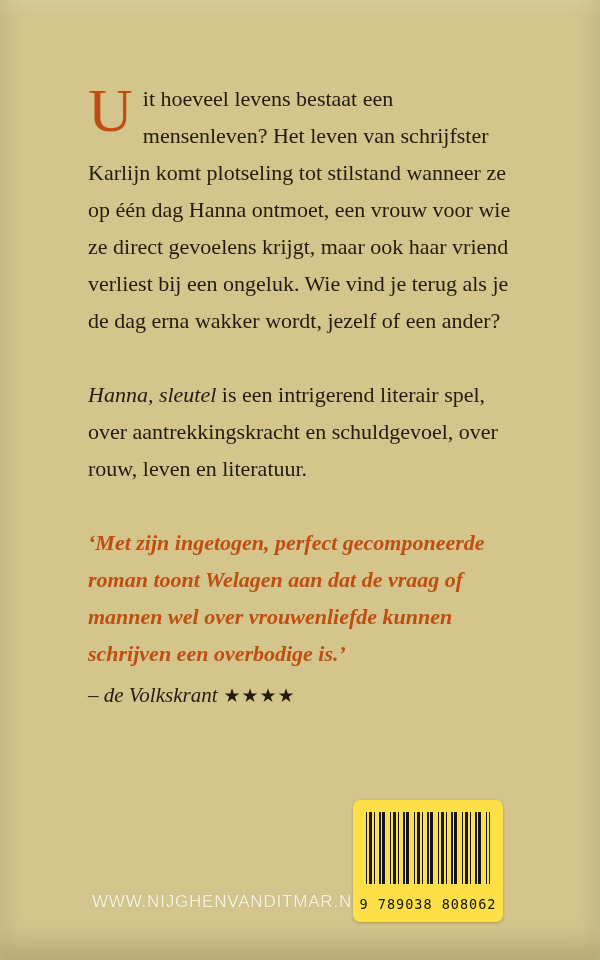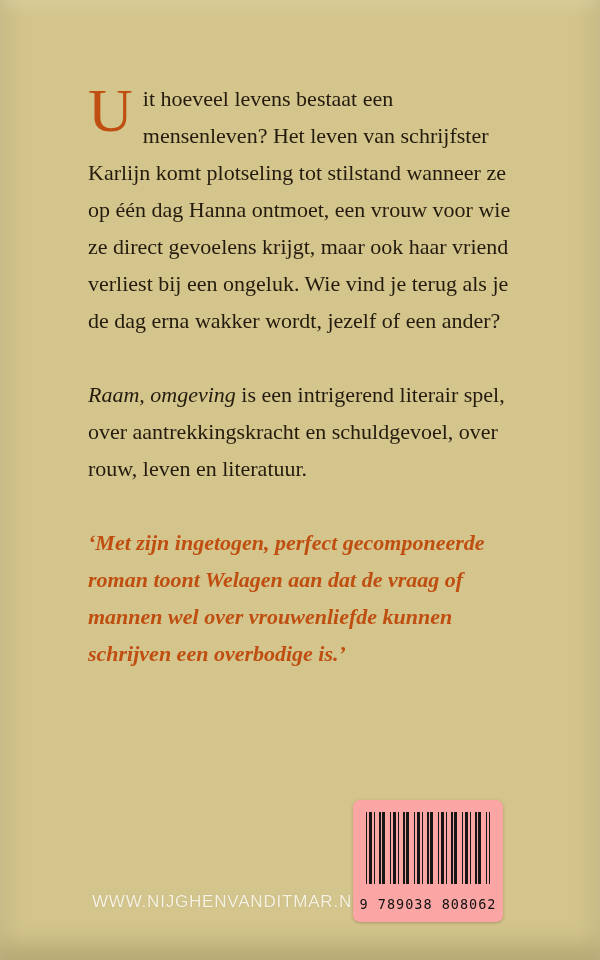--- a/index.html
+++ b/index.html
@@ -65,21 +65,21 @@
     letter-spacing: 0.8px;
     color: #f7f3e2;
     text-shadow: 0 0 1px rgba(120,100,60,.4);
   }
   .barcode-box {
     position: absolute;
     right: 97px;
     bottom: 38px;
     width: 150px;
     height: 122px;
-    background: #fca5a5;
+    background: #fde047;
     border-radius: 7px;
     box-shadow: 0 1px 3px rgba(80,65,30,.35);
   }
   .barcode-bars {
     position: absolute;
     left: 13px;
     right: 13px;
     top: 12px;
     height: 72px;
     background: repeating-linear-gradient(90deg,
@@ -104,23 +104,26 @@
 </head>
 <body>
 
 <div class="cover">
 
   <div class="blurb">
     <p class="para-first">
       <span class="dropcap">U</span><span>it hoeveel levens bestaat een mensenleven? Het leven van schrijfster Karlijn komt plotseling tot stilstand wanneer ze op één dag Hanna ontmoet, een vrouw voor wie ze direct gevoelens krijgt, maar ook haar vriend verliest bij een ongeluk. Wie vind je terug als je de dag erna wakker wordt, jezelf of een ander?</span>
     </p>
     <p class="para-spaced">
-      <em class="book-title">Raam, omgeving</em><span> is een intrigerend literair spel, over aantrekkingskracht en schuldgevoel, over rouw, leven en literatuur.</span>
+      <em class="book-title">Hanna, sleutel</em><span> is een intrigerend literair spel, over aantrekkingskracht en schuldgevoel, over rouw, leven en literatuur.</span>
     </p>
     <p class="quote">‘Met zijn ingetogen, perfect gecomponeerde roman toont Welagen aan dat de vraag of mannen wel over vrouwenliefde kunnen schrijven een overbodige is.’</p>
+    <p class="attribution">
+      <em>– de Volkskrant</em><span class="stars">★★★★</span>
+    </p>
   </div>
 
   <div class="website">WWW.NIJGHENVANDITMAR.NL</div>
 
   <div class="barcode-box">
     <div class="barcode-bars"></div>
     <div class="barcode-number">9 789038 808062</div>
   </div>
 
 </div>

